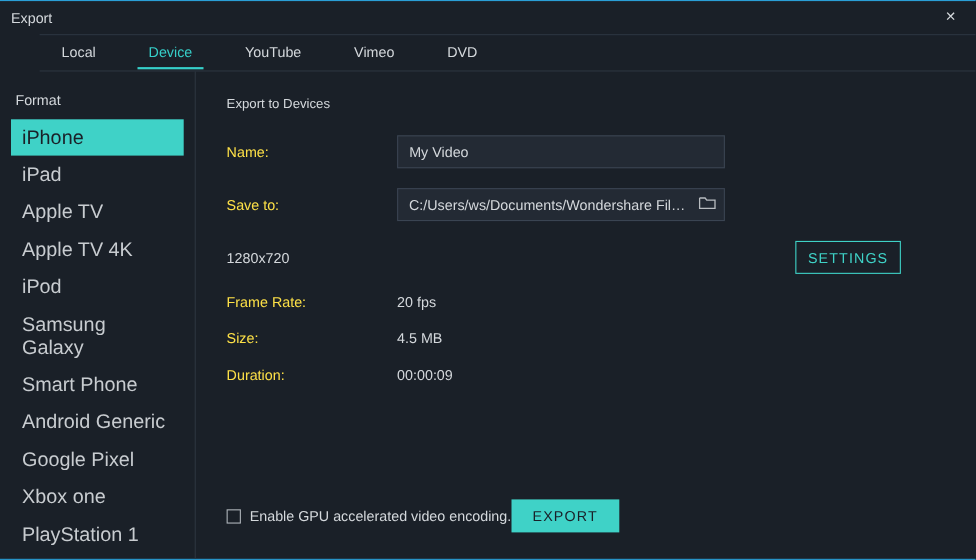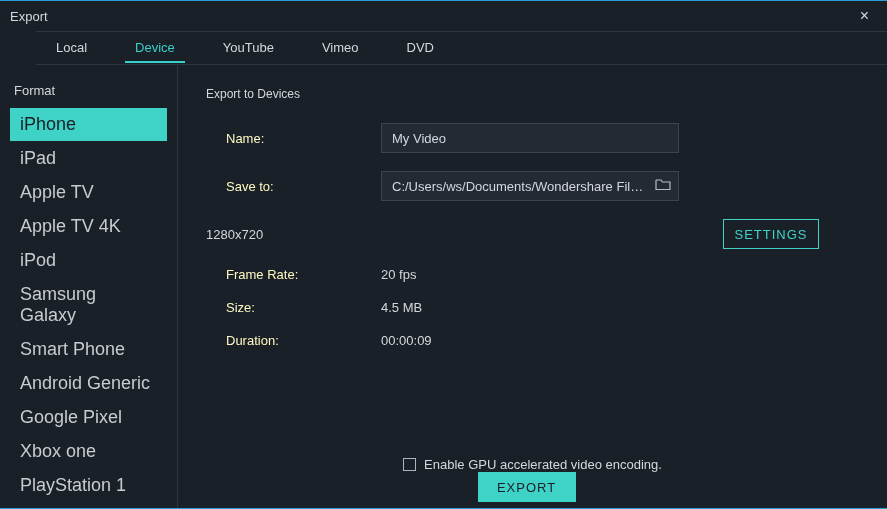--- a/index.html
+++ b/index.html
@@ -54,21 +54,21 @@
       background: #3fd2c7; color: #1a2028;
     }
 
     .main {
       flex: 1; padding: 22px 28px; position: relative;
     }
     .main h2 { font-size: 12px; font-weight: 400; color: #d4d8dc; margin-bottom: 22px; }
     .field-row {
       display: flex; align-items: center; margin-bottom: 18px;
     }
-    .field-label { width: 155px; color: #fef9c3; font-size: 13px; margin-left: 20px; }
+    .field-label { width: 155px; color: #fde047; font-size: 13px; }
     .text-input {
       width: 298px; height: 30px; padding: 0 10px;
       background: #232a34; border: 1px solid #3a4452;
       color: #d4d8dc; font-size: 13px;
     }
     .save-path-wrap { position: relative; width: 298px; }
     .save-path-wrap .text-input { width: 100%; padding-right: 32px; white-space: nowrap; overflow: hidden; text-overflow: ellipsis; }
     .folder-icon {
       position: absolute; right: 8px; top: 50%; transform: translateY(-50%);
       color: #b8bcc0; cursor: pointer;
@@ -76,22 +76,22 @@
     .field-value { color: #d4d8dc; font-size: 13px; }
     .settings-btn {
       margin-left: auto; margin-right: 40px;
       width: 96px; height: 30px;
       background: transparent; border: 1px solid #3fd2c7;
       color: #3fd2c7; font-size: 13px; letter-spacing: 1px;
       cursor: pointer;
     }
 
     .footer-row {
-      position: absolute; left: 28px; right: 28px; bottom: 8px;
-      display: flex; align-items: center;  flex-direction: column;
+      position: absolute; left: 28px; right: 28px; bottom: 26px;
+      display: flex; align-items: center; 
     }
     .checkbox-wrap { display: flex; align-items: center; gap: 8px; cursor: pointer; color: #d4d8dc; }
     .checkbox-box {
       width: 13px; height: 13px; border: 1px solid #aeb4ba; background: transparent;
       display: inline-block;
     }
     .export-btn {
       width: 98px; height: 30px;
       background: #3fd2c7; border: none;
       color: #1a2028; font-size: 13px; letter-spacing: 1px;

